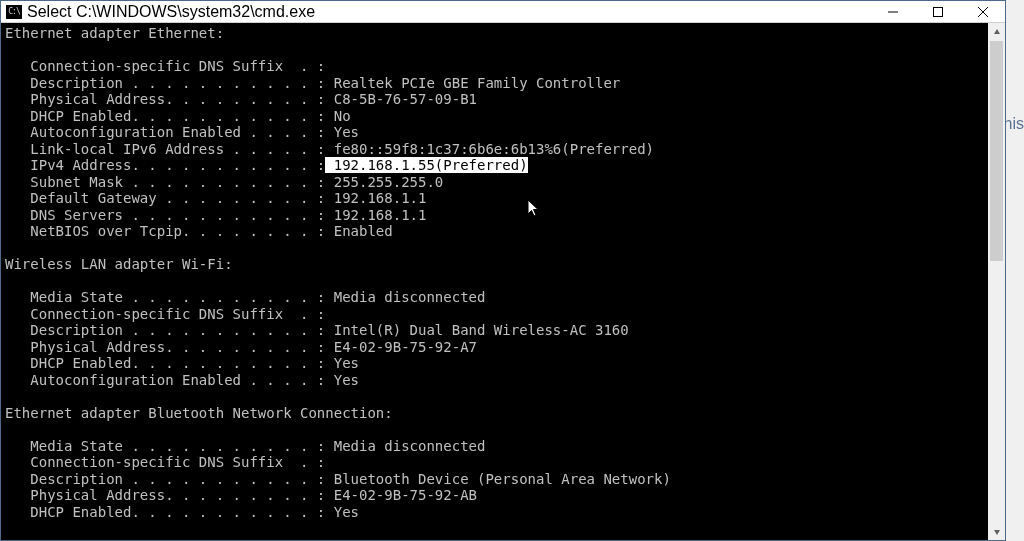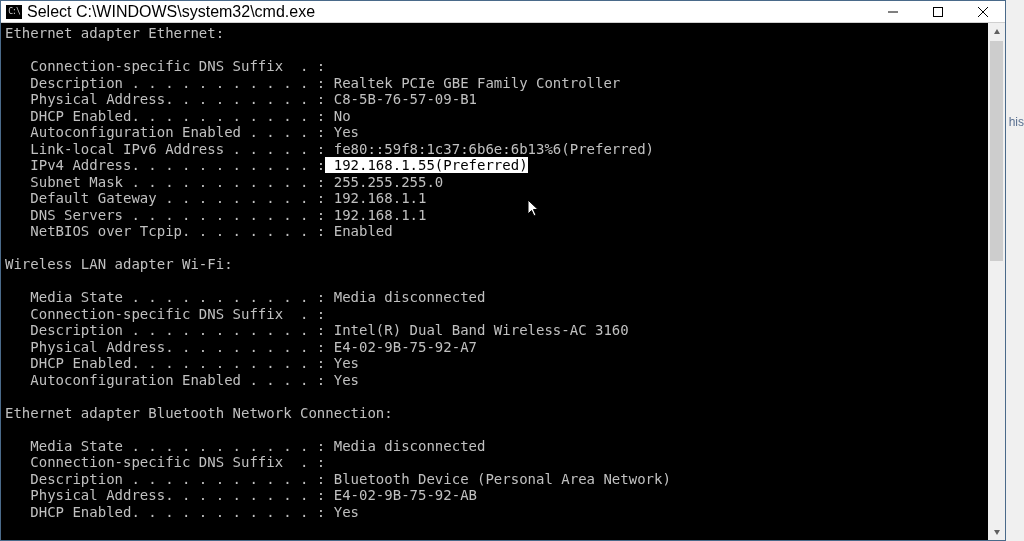--- a/index.html
+++ b/index.html
@@ -110,21 +110,21 @@
       top: 177px;
       pointer-events: none;
     }
     .cursor svg { width: 12px; height: 18px; display: block; }
     .bg-blue { position:absolute; left:0; bottom:0; width:80px; height:4px; background:#0090e0; }
     .side-hint {
       position: absolute;
       right: 0;
       top: 115px;
       color: #5a7090;
-      font-size: 12px;
+      font-size: 16px;
     }
   </style>
 </head>
 <body>
 
 <div class="side-hint">his</div>
 <div class="bg-blue"></div>
 
 <div class="window">
   <div class="titlebar">

